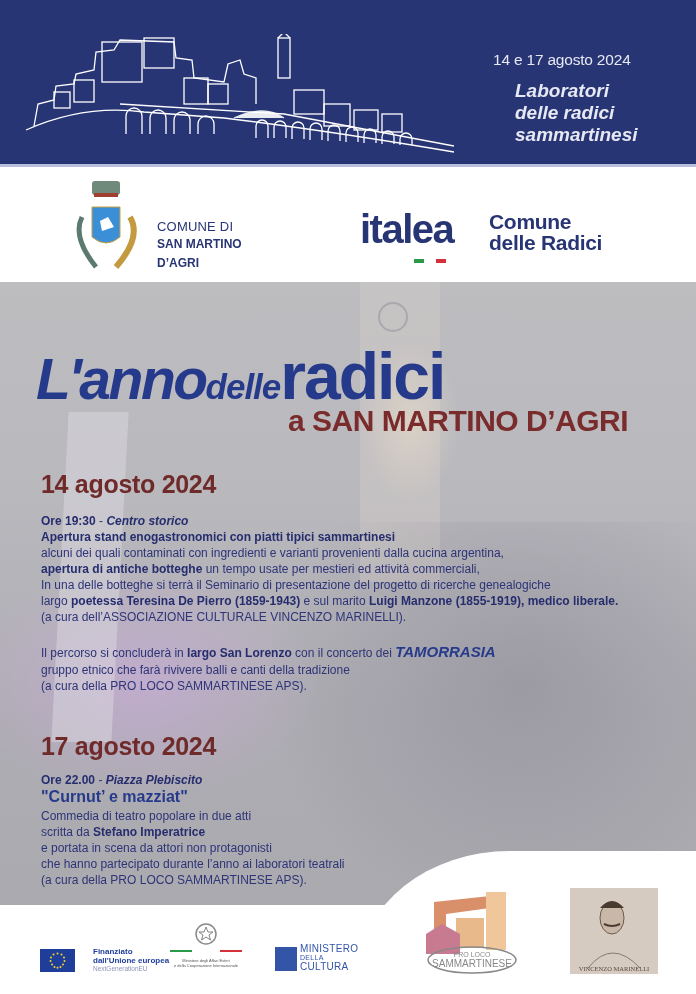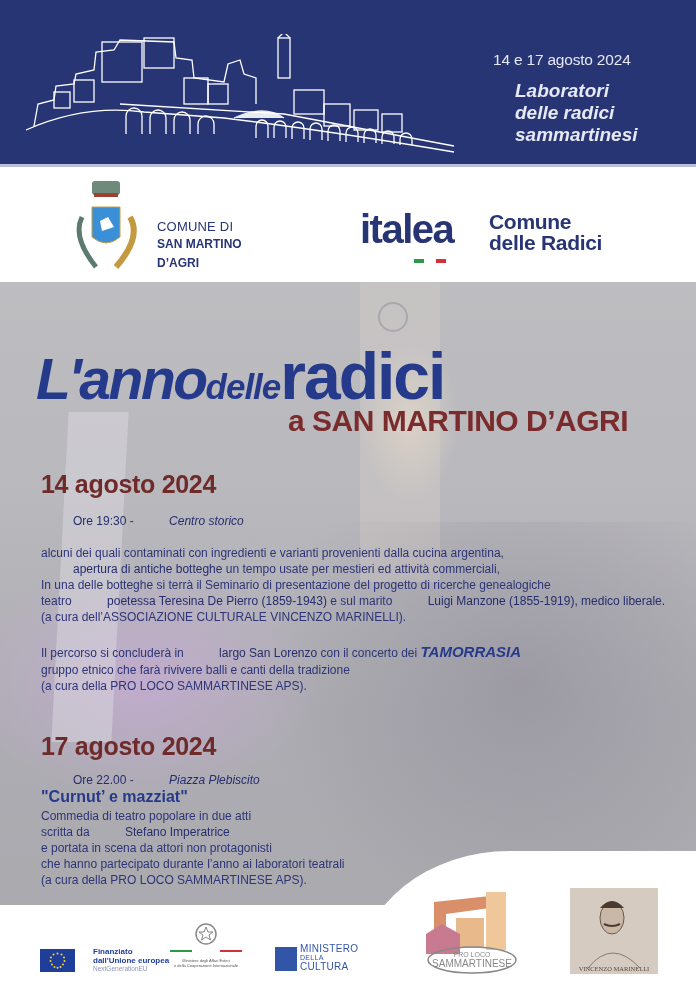--- a/index.html
+++ b/index.html
@@ -51,21 +51,21 @@
   .left-banner { position: absolute; left: 60px; top: 130px; width: 60px; height: 330px; background: rgba(225,222,228,0.45); transform: skewX(-3deg); }
 
   .title-anno { position: absolute; left: 36px; top: 56px; color: #263a8c; white-space: nowrap; }
   .title-anno .big { font-size: 57px; font-weight: bold; font-style: italic; letter-spacing: -2.5px; }
   .title-anno .small { font-size: 35px; font-weight: bold; font-style: italic; letter-spacing: -1px; }
   .title-anno .radici { font-size: 66px; font-weight: bold; letter-spacing: -2px; }
   .title-sub { position: absolute; left: 288px; top: 122px; color: #7a2b2b; font-size: 30px; font-weight: bold; letter-spacing: -0.5px; white-space: nowrap; }
 
   .day-heading { position: absolute; left: 41px; color: #6f2a2a; font-size: 25px; font-weight: bold; letter-spacing: -0.3px; }
   .txt { position: absolute; left: 41px; color: #2d3477; font-size: 12px; line-height: 16px; white-space: nowrap; }
-  .txt b { font-weight: normal; color: #262d6e; margin-left: 32px; }
+  .txt b { font-weight: bold; color: #262d6e; }
   .txt i { font-style: italic; text-align: right; }
   .txt .tam { font-weight: bold; font-style: italic; font-size: 15px; color: #263a8c; }
   .play-title { position: absolute; left: 41px; color: #263a8c; font-size: 16px; font-weight: bold; }
 
   
   .footer-white {
     position: absolute; left: 0; top: 905px; width: 696px; height: 89px; background: #ffffff;
   }
   .footer-curve {
     position: absolute; left: 360px; top: 851px; width: 400px; height: 160px;
@@ -171,24 +171,25 @@
   <div class="left-banner"></div>
   <div class="crowd"></div>
 
   <div class="title-anno">
     <span class="big">L'anno</span><span class="small">delle</span><span class="radici">radici</span>
   </div>
   <div class="title-sub">a SAN MARTINO D’AGRI</div>
 
   <div class="day-heading" style="top:188px">14 agosto 2024</div>
   <div class="txt" style="top:231px"><b>Ore 19:30</b><span> - </span><b><i>Centro storico</i></b></div>
+  <div class="txt" style="top:247px"><b>Apertura stand enogastronomici con piatti tipici  sammartinesi</b></div>
   <div class="txt" style="top:263px">alcuni dei quali contaminati con ingredienti e varianti provenienti dalla cucina argentina,</div>
   <div class="txt" style="top:279px"><b>apertura di antiche botteghe</b><span> un tempo usate per mestieri ed attività commerciali,</span></div>
   <div class="txt" style="top:295px">In una delle botteghe si terrà il Seminario di presentazione del progetto di ricerche genealogiche</div>
-  <div class="txt" style="top:311px"><span>teatro </span><b>poetessa Teresina De Pierro (1859-1943)</b><span> e sul marito </span><b>Luigi Manzone (1855-1919), medico liberale.</b></div>
+  <div class="txt" style="top:311px"><span>largo </span><b>poetessa Teresina De Pierro (1859-1943)</b><span> e sul marito </span><b>Luigi Manzone (1855-1919), medico liberale.</b></div>
   <div class="txt" style="top:327px">(a cura dell’ASSOCIAZIONE CULTURALE VINCENZO MARINELLI).</div>
 
   <div class="txt" style="top:362px"><span>Il percorso si concluderà in </span><b>largo San Lorenzo</b><span> con il concerto dei </span><span class="tam">TAMORRASIA</span></div>
   <div class="txt" style="top:380px">gruppo etnico che farà rivivere balli e canti della tradizione</div>
   <div class="txt" style="top:396px">(a cura della PRO LOCO SAMMARTINESE APS).</div>
 
   <div class="day-heading" style="top:450px">17 agosto 2024</div>
   <div class="txt" style="top:490px"><b>Ore 22.00</b><span> - </span><b><i>Piazza Plebiscito</i></b></div>
   <div class="play-title" style="top:506px">"Curnut’ e mazziat"</div>
   <div class="txt" style="top:526px">Commedia di teatro popolare in due atti</div>

